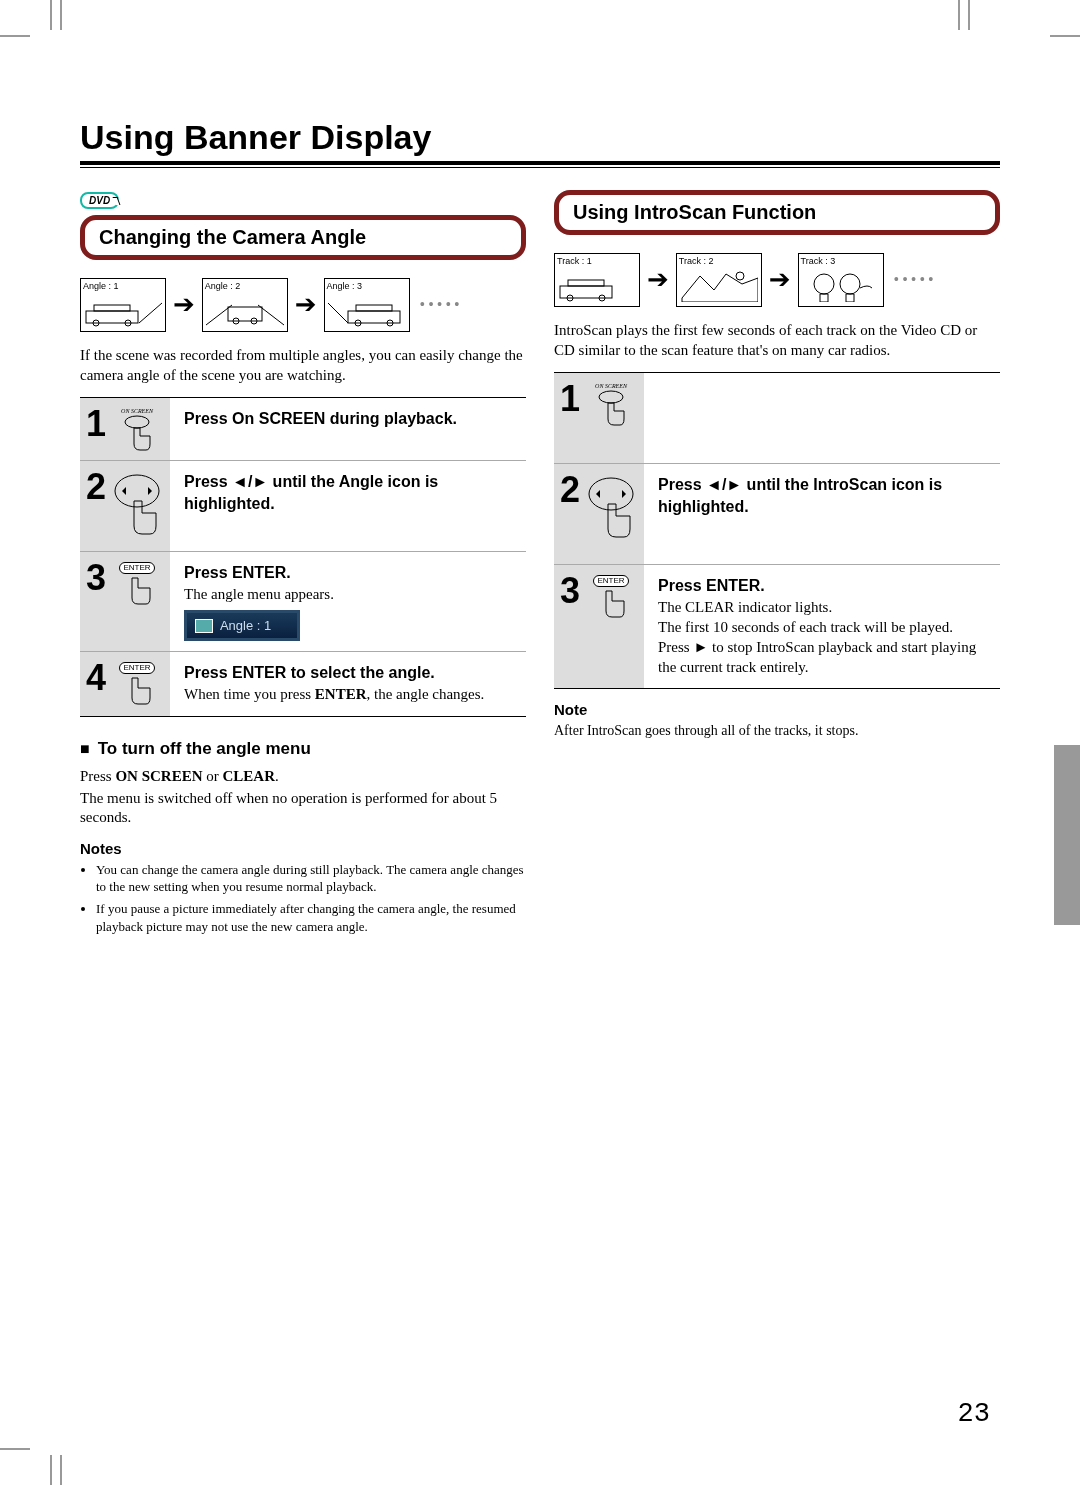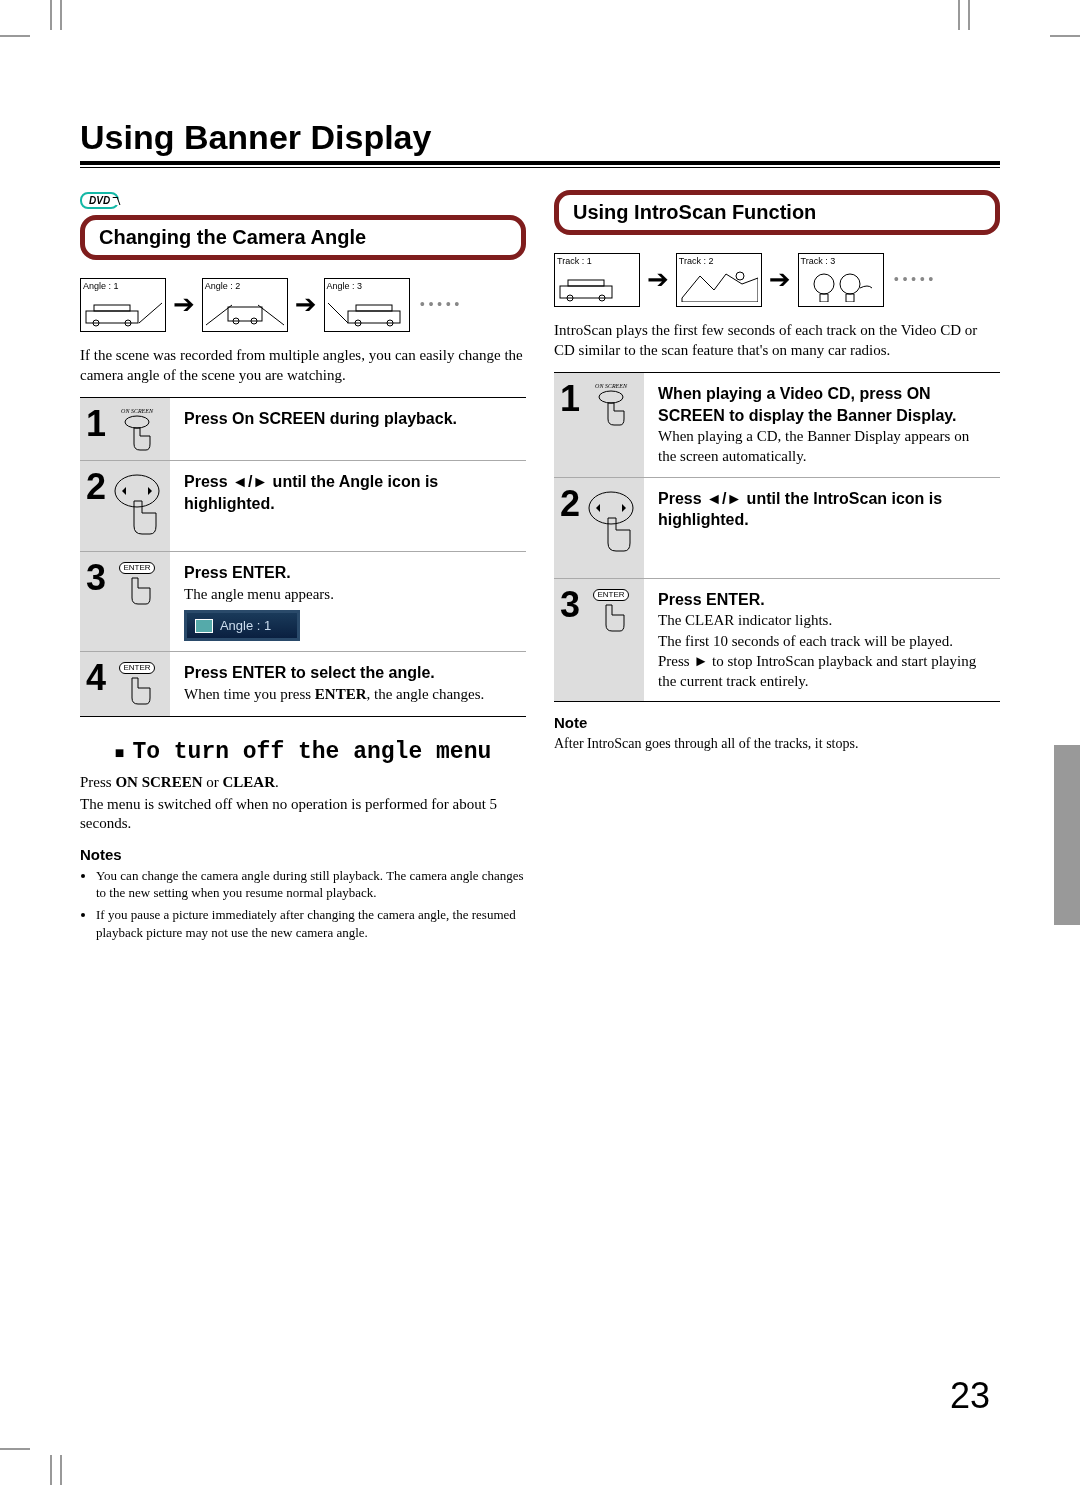--- a/index.html
+++ b/index.html
@@ -150,25 +150,24 @@
     margin-top: 6px;
     display:inline-block;
     border: 3px solid #2a4a6a;
     background: linear-gradient(#1a3a5a,#0a2040);
     color: #cde;
     font-family: Arial, sans-serif;
     font-size: 13px;
     padding: 4px 26px 4px 8px;
   }
   .sub-h {
-    font-family: Liberation Mono, monospace;
-    font-weight: bold;
-    font-size: 23px;
+    font-family: Liberation Sans, sans-serif;
+    font-weight: bold;
+    font-size: 17px;
     margin: 22px 0 8px 0;
-    text-align: center;
   }
   .sub-h::before {
     content: '■';
     font-size: 16px;
     margin-right: 8px;
   }
   .notes-h {
     font-family: Arial, Helvetica, sans-serif;
     font-weight: bold;
     font-size: 15px;
@@ -177,23 +176,23 @@
   ul.notes {
     padding-left: 16px;
     margin: 0;
     font-size: 13px;
     line-height: 1.35;
   }
   ul.notes li { margin-bottom: 4px; }
   .pagenum {
     position: absolute;
     right: 90px;
-    bottom: 68px;
-    font-family: Liberation Sans, sans-serif;
-    font-size: 36px;
+    bottom: 56px;
+    font-family: Liberation Mono, monospace;
+    font-size: 27px;
   }
   .thumb-tab {
     position: absolute;
     right: 0;
     top: 745px;
     width: 26px;
     height: 180px;
     background: #999;
   }
   .enter-btn {
@@ -411,24 +410,20 @@
           <div class="step-icon" style="min-height:90px">
             <span class="step-num">1</span>
             <div class="step-glyph">
               <span style="font-size:6px;font-style:italic">ON SCREEN</span>
               <svg width="34" height="38">
                   <ellipse cx="17" cy="8" rx="12" ry="6" fill="none" stroke="#000"></ellipse>
                   <path d="M14 14 L14 30 Q14 36 20 36 L26 36 Q30 36 30 30 L30 22 L20 22 L20 14 Z" fill="none" stroke="#000"></path>
                 </svg>
             </div>
           </div>
-          <div class="step-text">
-            <div class="bold">When playing a Video CD, press ON SCREEN to display the Banner Display.</div>
-            <div>When playing a CD, the Banner Display appears on the screen automatically.</div>
-          </div>
         </div>
 
         <div class="step-row">
           <div class="step-icon" style="min-height:100px">
             <span class="step-num">2</span>
             <div class="step-glyph">
               <svg width="50" height="70">
                 <ellipse cx="25" cy="20" rx="22" ry="16" fill="none" stroke="#000"></ellipse>
                 <polygon points="10,20 14,16 14,24" fill="#000"></polygon>
                 <polygon points="40,20 36,16 36,24" fill="#000"></polygon>

